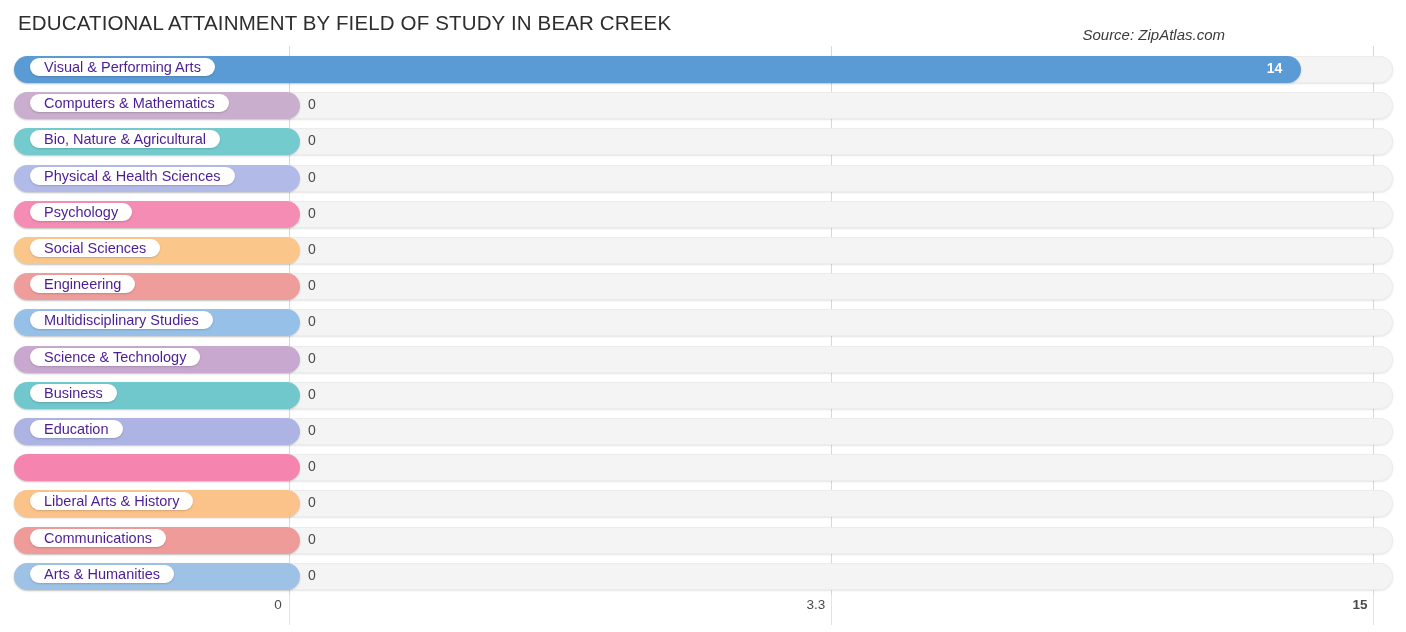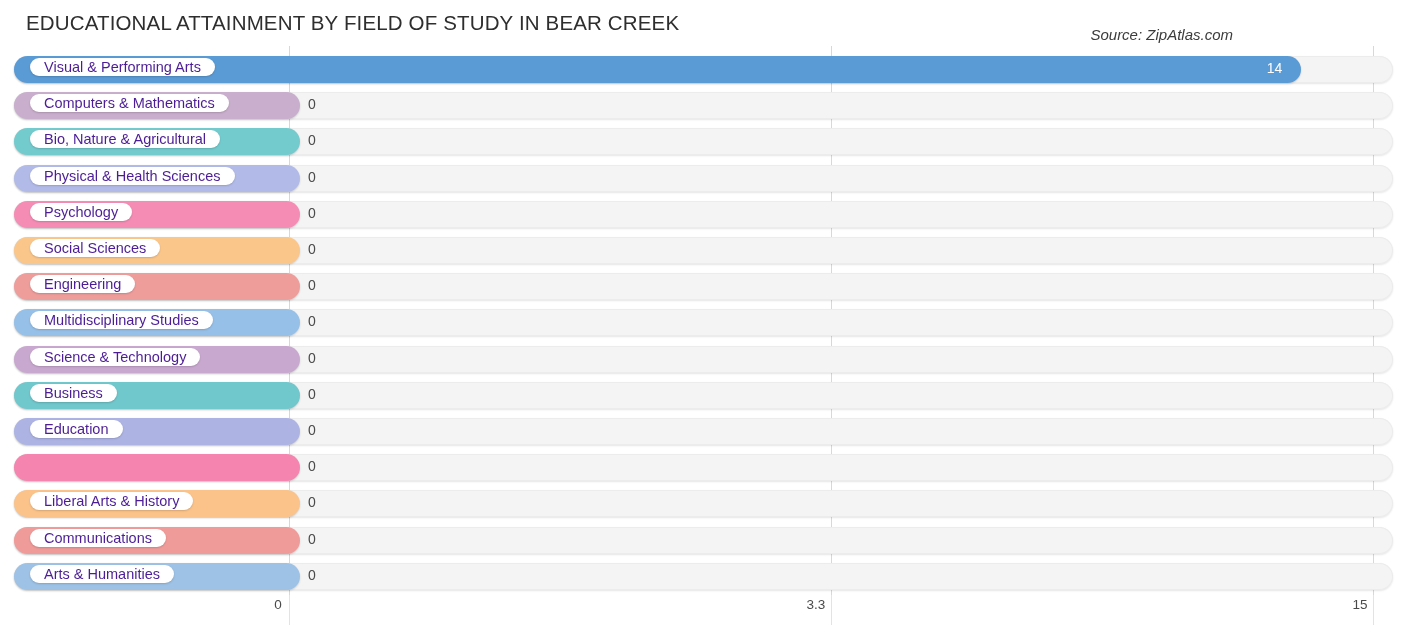--- a/index.html
+++ b/index.html
@@ -13,21 +13,21 @@
     height: 632px;
     font-family: "Liberation Sans", sans-serif;
     color: #3a3a3a;
     overflow: hidden;
     position: relative;
   }
 
   
   .header {
     position: absolute;
-    top: 0; left: 12px;
+    top: 0; left: 4px;
     width: 1233px;
     height: 46px;
   }
   .chart-title {
     position: absolute;
     left: 14px;
     top: 11px;
     font-size: 20.5px;
     letter-spacing: 0.15px;
     color: #2e2e2e;
@@ -117,21 +117,21 @@
     font-size: 14px;
     color: #4a4a4a;
     white-space: nowrap;
   }
   .value-in {
     position: absolute;
     top: 4px;
     font-size: 14px;
     color: #ffffff;
     white-space: nowrap;
-    font-weight: 400;
+    font-weight: 700;
   }
 
   
   .xaxis {
     position: absolute;
     left: 0;
     top: 595px;
     width: 1406px;
     height: 37px;
   }
@@ -255,14 +255,14 @@
       </div>
     </div>
 </div>
 
 <div class="xaxis">
   <div class="tick-mark" style="left:289px;"></div>
   <div class="tick-mark" style="left:831px;"></div>
   <div class="tick-mark" style="left:1373px;"></div>
   <div class="tick-label" style="left:278px;">0</div>
   <div class="tick-label" style="left:816px;">3.3</div>
-  <div class="tick-label" style="left:1360px;">15</div>
+  <div class="tick-label" style="left:1360px;font-weight:bold;">15</div>
 </div>
 
 </body></html>

